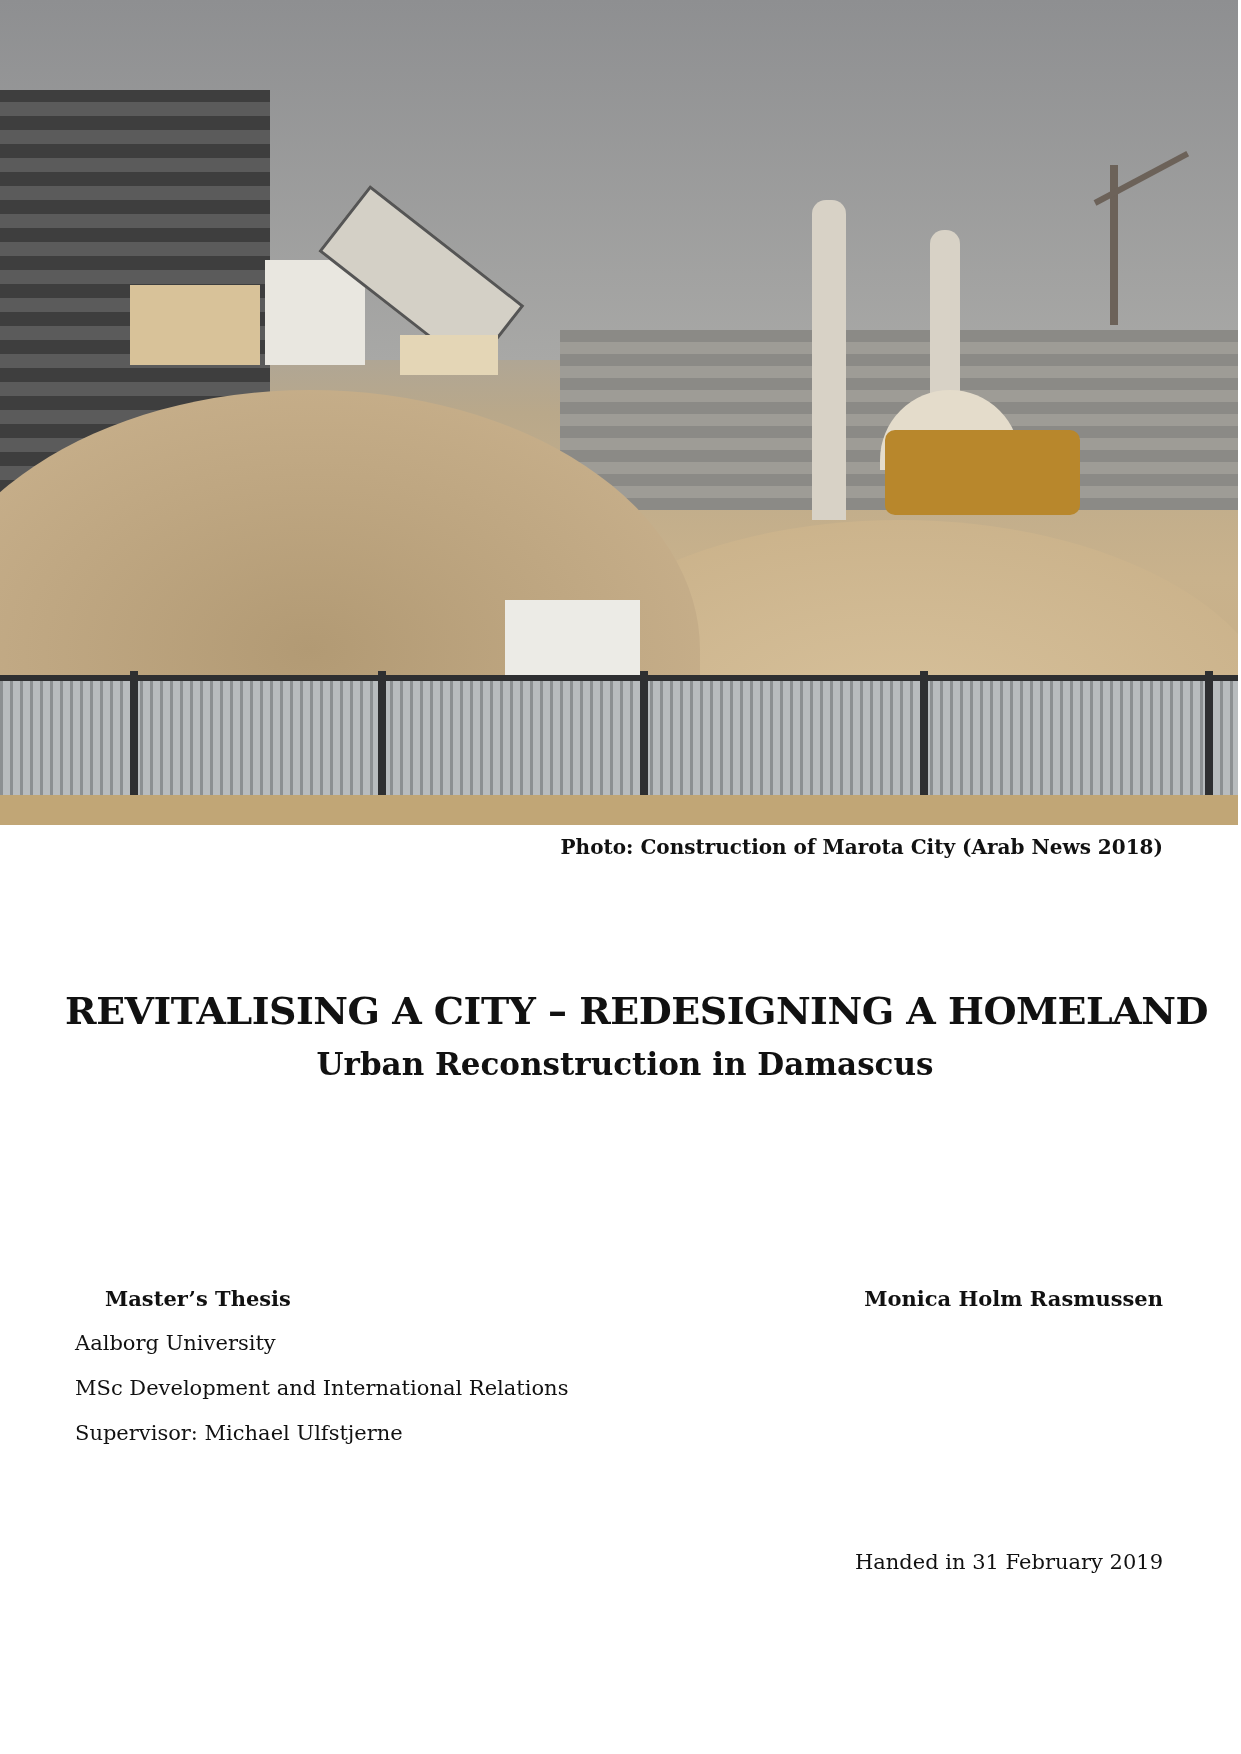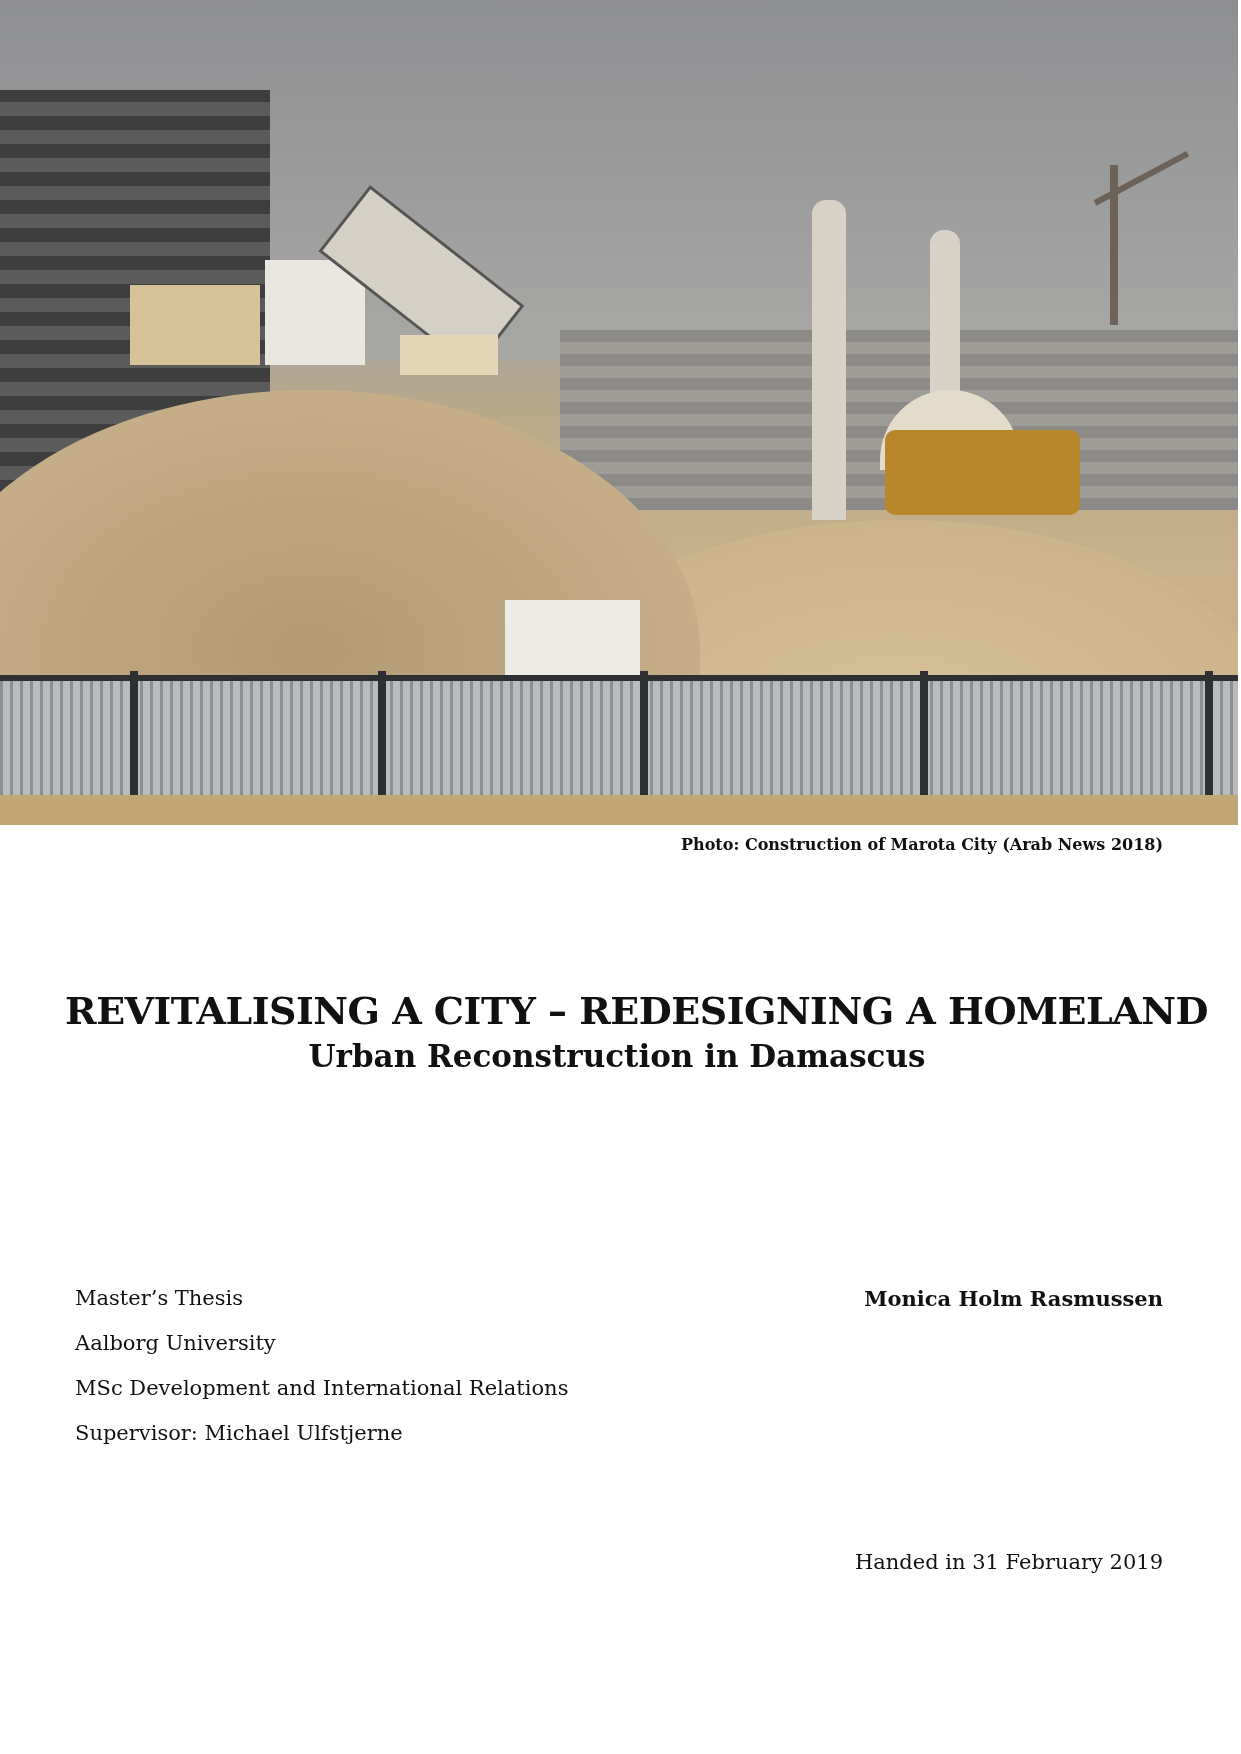--- a/index.html
+++ b/index.html
@@ -26,28 +26,28 @@
   .hut { position:absolute; background:#d8c299; }
   .hut.h1 { left:130px; top:285px; width:130px; height:80px; }
   .hut.h2 { left:400px; top:335px; width:98px; height:40px; background:#e4d6b6; }
   .loader { position:absolute; left:885px; top:430px; width:195px; height:85px; background:#b8872c; border-radius:10px; }
   .truck2 { position:absolute; left:505px; top:600px; width:135px; height:100px; background:#ecebe6; }
   .fence { position:absolute; left:0; top:675px; width:100%; height:130px;
            background:repeating-linear-gradient(90deg,#8c9092 0 3px,#b8bcbe 3px 10px); border-top:6px solid #2e2f31; }
   .fence-post { position:absolute; top:-10px; width:8px; height:140px; background:#2e2f31; }
   .ground { position:absolute; left:0; top:795px; width:100%; height:30px; background:#c1a676; }
 
-  .caption { position:absolute; top:835px; right:78px; font-size:16px; font-weight:bold; white-space:nowrap; }
+  .caption { position:absolute; top:835px; right:78px; font-size:20px; font-weight:bold; white-space:nowrap; }
   .title { position:absolute; top:972px; left:0; width:1241px; text-align:center;
            font-size:38px; font-weight:bold; letter-spacing:-0.5px; white-space:nowrap; }
   .subtitle { position:absolute; top:1038px; left:0; width:1234px; text-align:center;
            font-size:31px; font-weight:bold; white-space:nowrap; }
   .meta-left { position:absolute; left:75px; top:1276px; }
   .meta-left div { font-size:21px; line-height:45px; height:45px; white-space:nowrap; }
-  .meta-left .bold { font-weight:normal; }
+  .meta-left .bold { font-weight:bold;margin-left:30px; }
   .author { position:absolute; top:1276px; right:78px; line-height:45px; font-size:21px; font-weight:bold; white-space:nowrap;margin-left:44px; }
   .handed { position:absolute; top:1540px; right:78px; line-height:45px; font-size:21px; white-space:nowrap; }
 </style>
 </head>
 <body>
 
 <div class="photo">
   <div class="sky"></div>
   <div class="bldg b2"></div>
   <div class="bldg b1"></div>
@@ -70,21 +70,21 @@
     <div class="fence-post" style="left:640px"></div>
     <div class="fence-post" style="left:920px"></div>
     <div class="fence-post" style="left:1205px"></div>
   </div>
   <div class="ground"></div>
 </div>
 
 <div class="caption">Photo: Construction of Marota City (Arab News 2018)</div>
 
 <h1 class="title" style="margin:16px">REVITALISING A CITY – REDESIGNING A HOMELAND</h1>
-<h2 class="subtitle" style="margin:0">Urban Reconstruction in Damascus</h2>
+<h2 class="subtitle" style="margin:8px">Urban Reconstruction in Damascus</h2>
 
 <div class="meta-left">
   <div class="bold">Master’s Thesis</div>
   <div>Aalborg University</div>
   <div>MSc Development and International Relations</div>
   <div>Supervisor: Michael Ulfstjerne</div>
 </div>
 
 <div class="author">Monica Holm Rasmussen</div>
 

